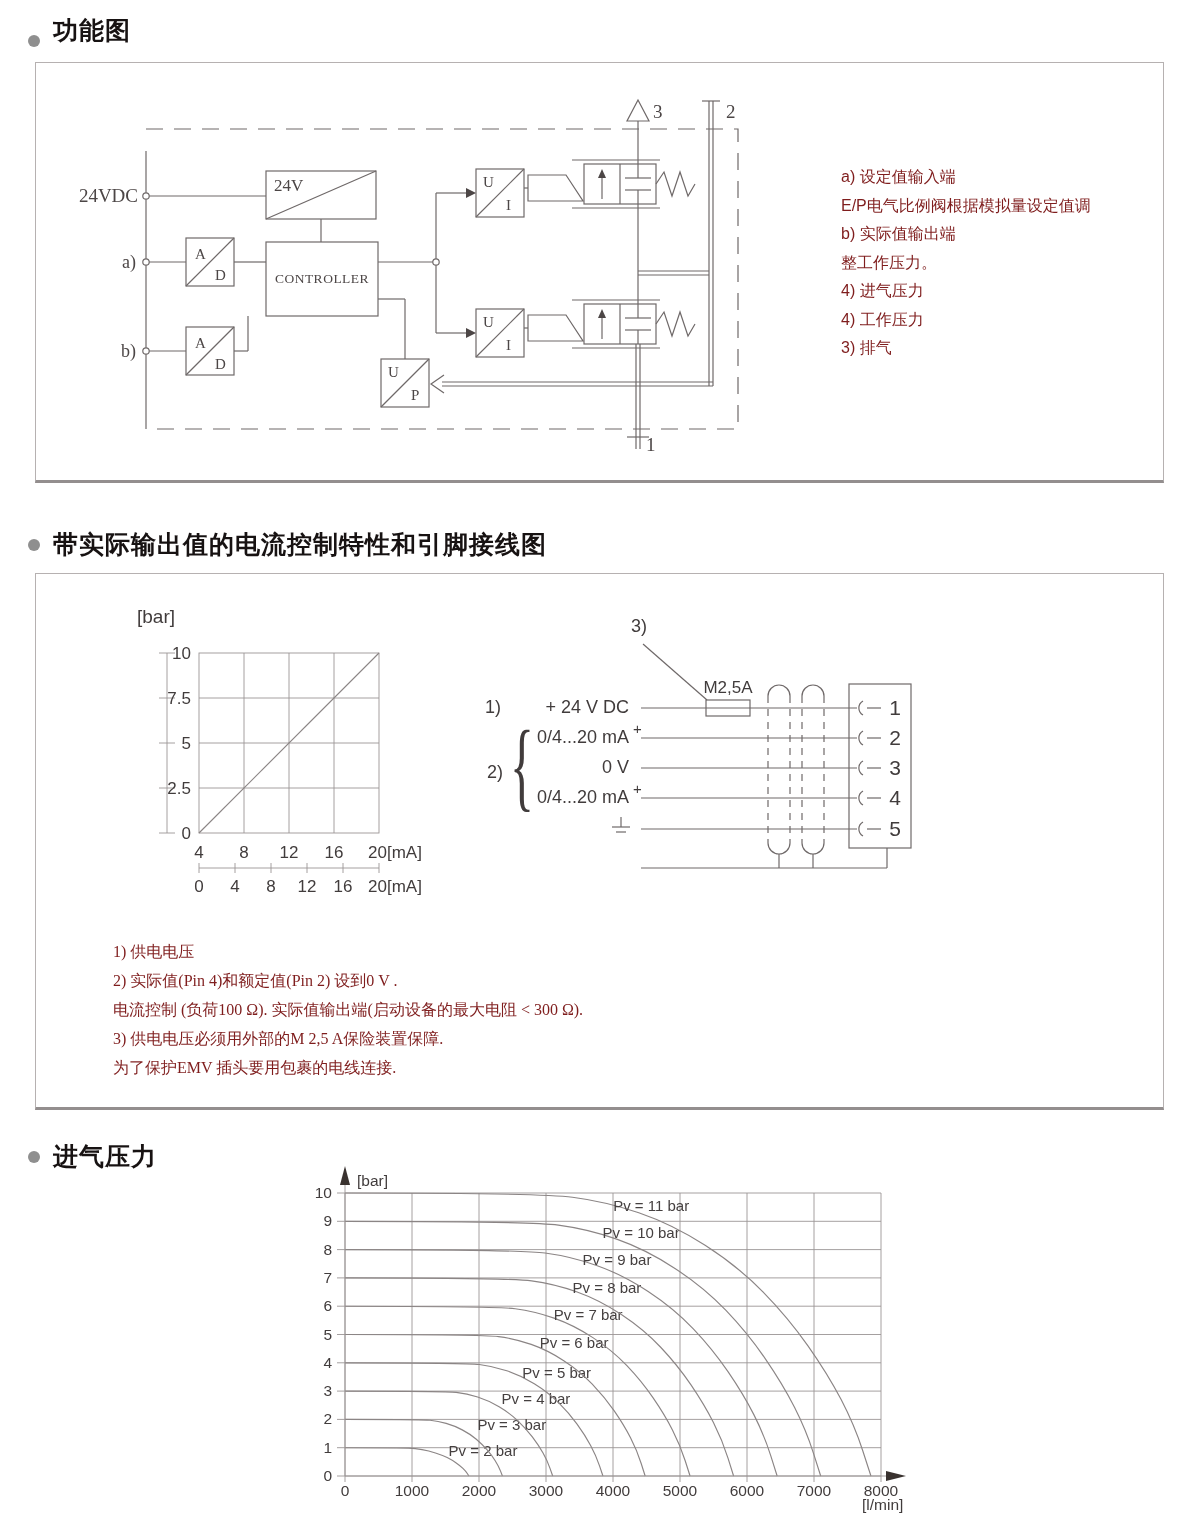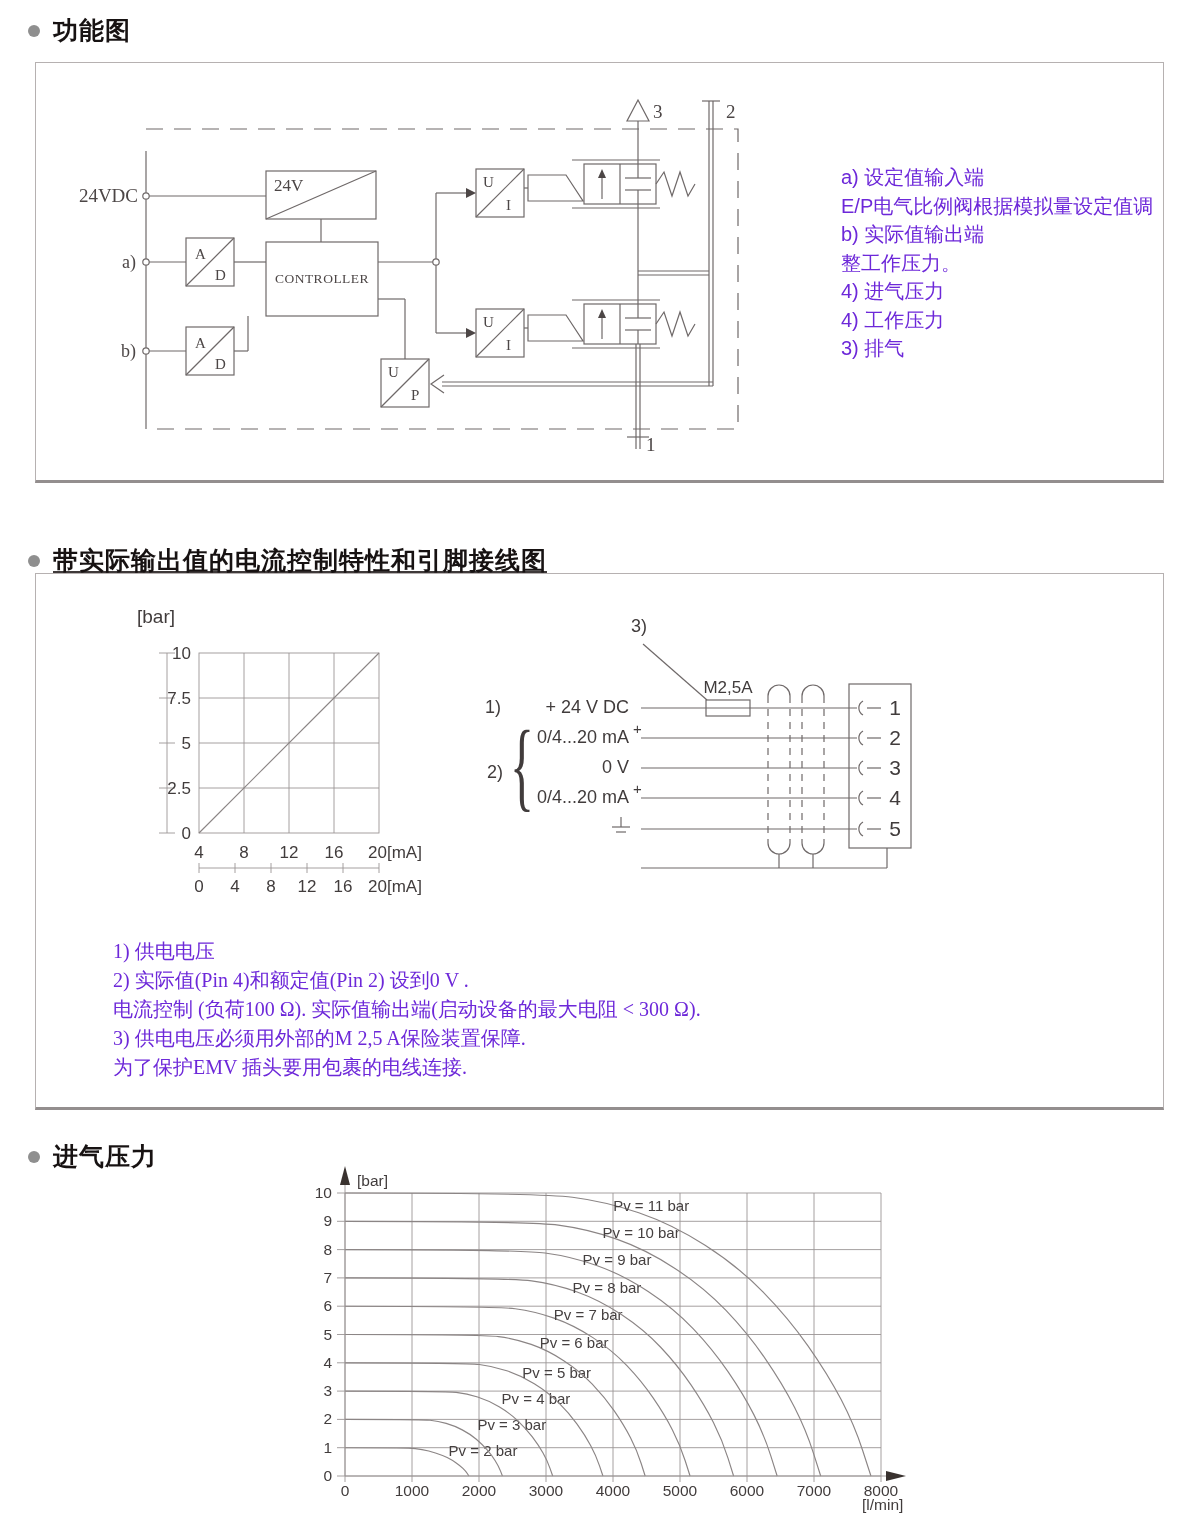--- a/index.html
+++ b/index.html
@@ -2,37 +2,37 @@
 <html><head>
 <meta charset="utf-8">
 <style>
   html,body{margin:0;padding:0;background:#ffffff;}
   .page{position:relative;width:1200px;height:1527px;background:#fff;overflow:hidden;
         font-family:"Liberation Sans",sans-serif;color:#3f3a3a;}
   .sec-title{position:absolute;display:flex;align-items:center;gap:13px;}
   .sec-title .dot{width:12px;height:12px;border-radius:50%;background:#8f8f8f;flex:0 0 auto;}
   .sec-title .txt{font-size:25px;font-weight:bold;color:#171212;letter-spacing:1px;}
   .panel{position:absolute;background:#fff;border:1px solid #b6b1b1;border-bottom:3px solid #938e8e;box-sizing:border-box;}
-  .notes{position:absolute;font-size:20px;line-height:29px;color:#6d28d9;white-space:nowrap;}
+  .notes{position:absolute;font-size:16px;line-height:29px;color:#7f1d1d;white-space:nowrap;}
   svg{position:absolute;overflow:visible;}
   .dwire{stroke:#6f6969;stroke-width:1.2;fill:none;}
   .dfill{fill:#4c4646;stroke:none;}
   .dtext{font-family:"Liberation Serif",serif;fill:#4c4646;}
   .stext{font-family:"Liberation Sans",sans-serif;fill:#413c3c;}
   .grid{stroke:#9b9595;stroke-width:0.9;fill:none;}
   .curve{stroke:#8b8585;stroke-width:1.15;fill:none;}
   .tick{font-size:15.5px;fill:#413c3c;font-family:"Liberation Sans",sans-serif;}
   .clabel{font-size:15px;fill:#454040;font-family:"Liberation Sans",sans-serif;}
 </style>
 </head>
 <body>
 
 <div class="page">
 
-  <div class="sec-title" style="left:28px;top:14px;">
+  <div class="sec-title" style="left:28px;top:14px;align-items:flex-end;">
     <span class="dot"></span>
     <span class="txt">功能图</span>
   </div>
 
   <div class="panel" style="left:35px;top:62px;width:1129px;height:421px;">
 
     <svg style="left:50px;top:8px;" width="740" height="400" viewBox="0 0 740 400">
       <g class="dwire">
 
         <path d="M60 58 H652 V358 H60" stroke-dasharray="17 11"></path>
@@ -147,21 +147,21 @@
       <div>a) 设定值输入端</div>
       <div>E/P电气比例阀根据模拟量设定值调</div>
       <div>b) 实际值输出端</div>
       <div>整工作压力。</div>
       <div>4) 进气压力</div>
       <div>4) 工作压力</div>
       <div>3) 排气</div>
     </div>
   </div>
 
-  <div class="sec-title" style="left:28px;top:544px;text-decoration:underline;">
+  <div class="sec-title" style="left:28px;top:528px;">
     <span class="dot"></span>
     <span class="txt">带实际输出值的电流控制特性和引脚接线图</span>
   </div>
 
   <div class="panel" style="left:35px;top:573px;width:1129px;height:537px;">
 
     <svg style="left:65px;top:27px;" width="360" height="320" viewBox="0 0 360 320">
       <g class="grid" stroke="#8d8787">
         <line x1="66" y1="52" x2="66" y2="232"></line>
         <line x1="58" y1="52" x2="74" y2="52"></line>

